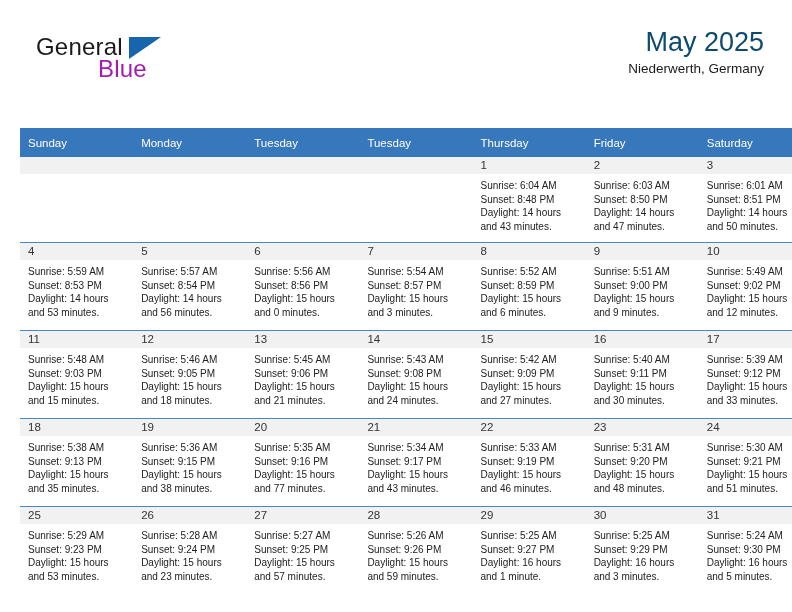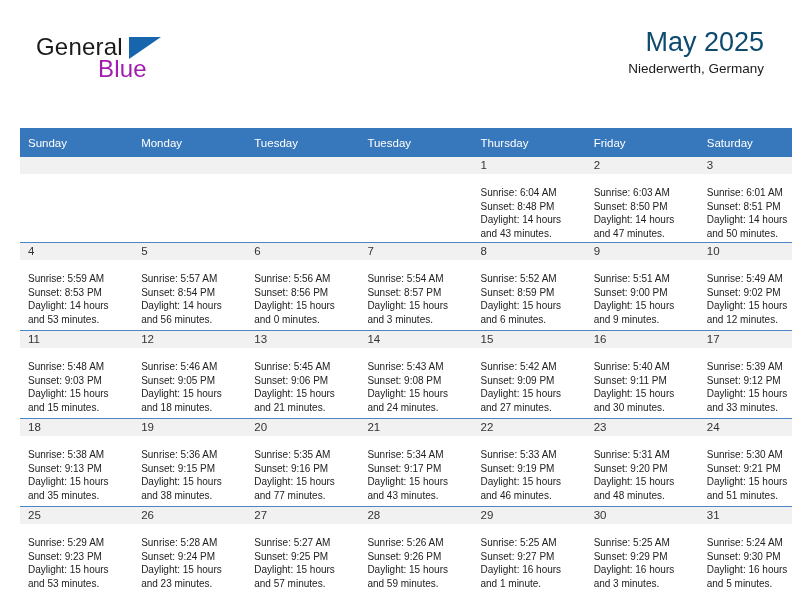--- a/index.html
+++ b/index.html
@@ -126,21 +126,21 @@
     height: 17px;
     line-height: 17px;
     padding-left: 8px;
     font-size: 11.5px;
     color: #333333;
   }
   td.empty .daynum-bar {
     background: #f1f1f1;
   }
   .cell-body {
-    padding: 12px 5px 0 8px;
+    padding: 5px 5px 0 8px;
     font-size: 10px;
     line-height: 13.6px;
     color: #222222;
   }
   .cell-body div {
     white-space: nowrap;
   }
   .cell-body .daylight-line {
     white-space: normal;
   }

